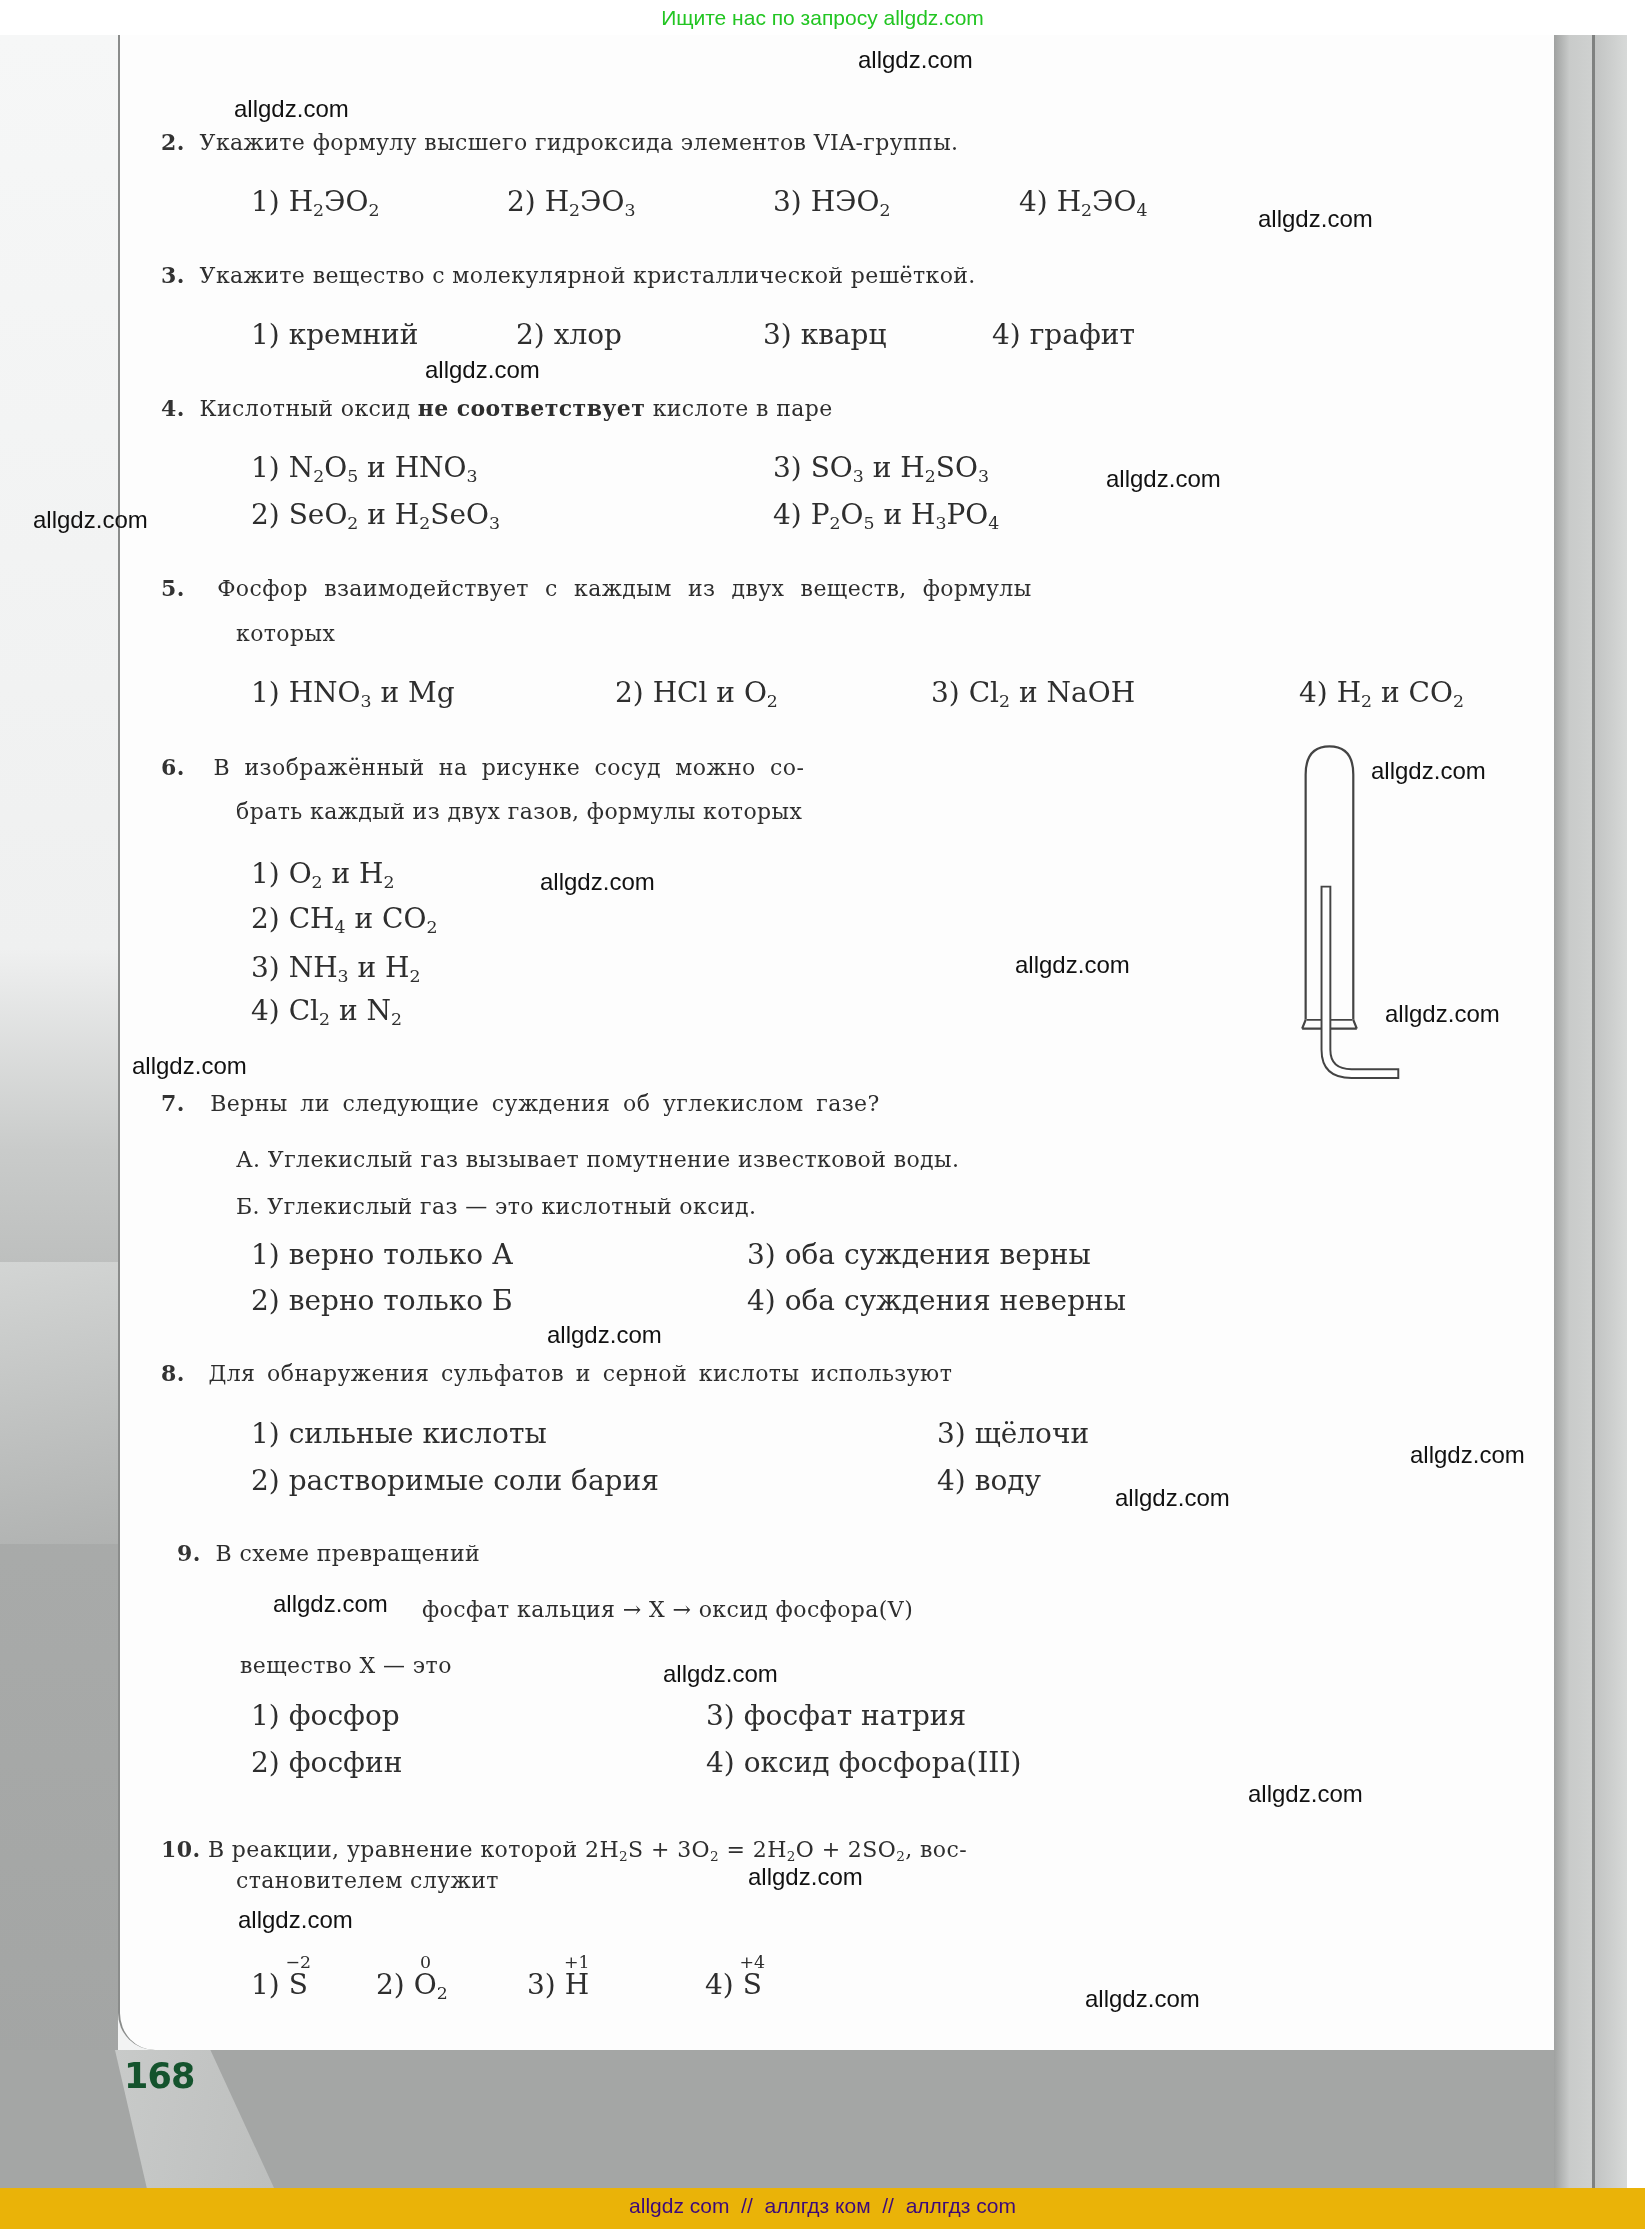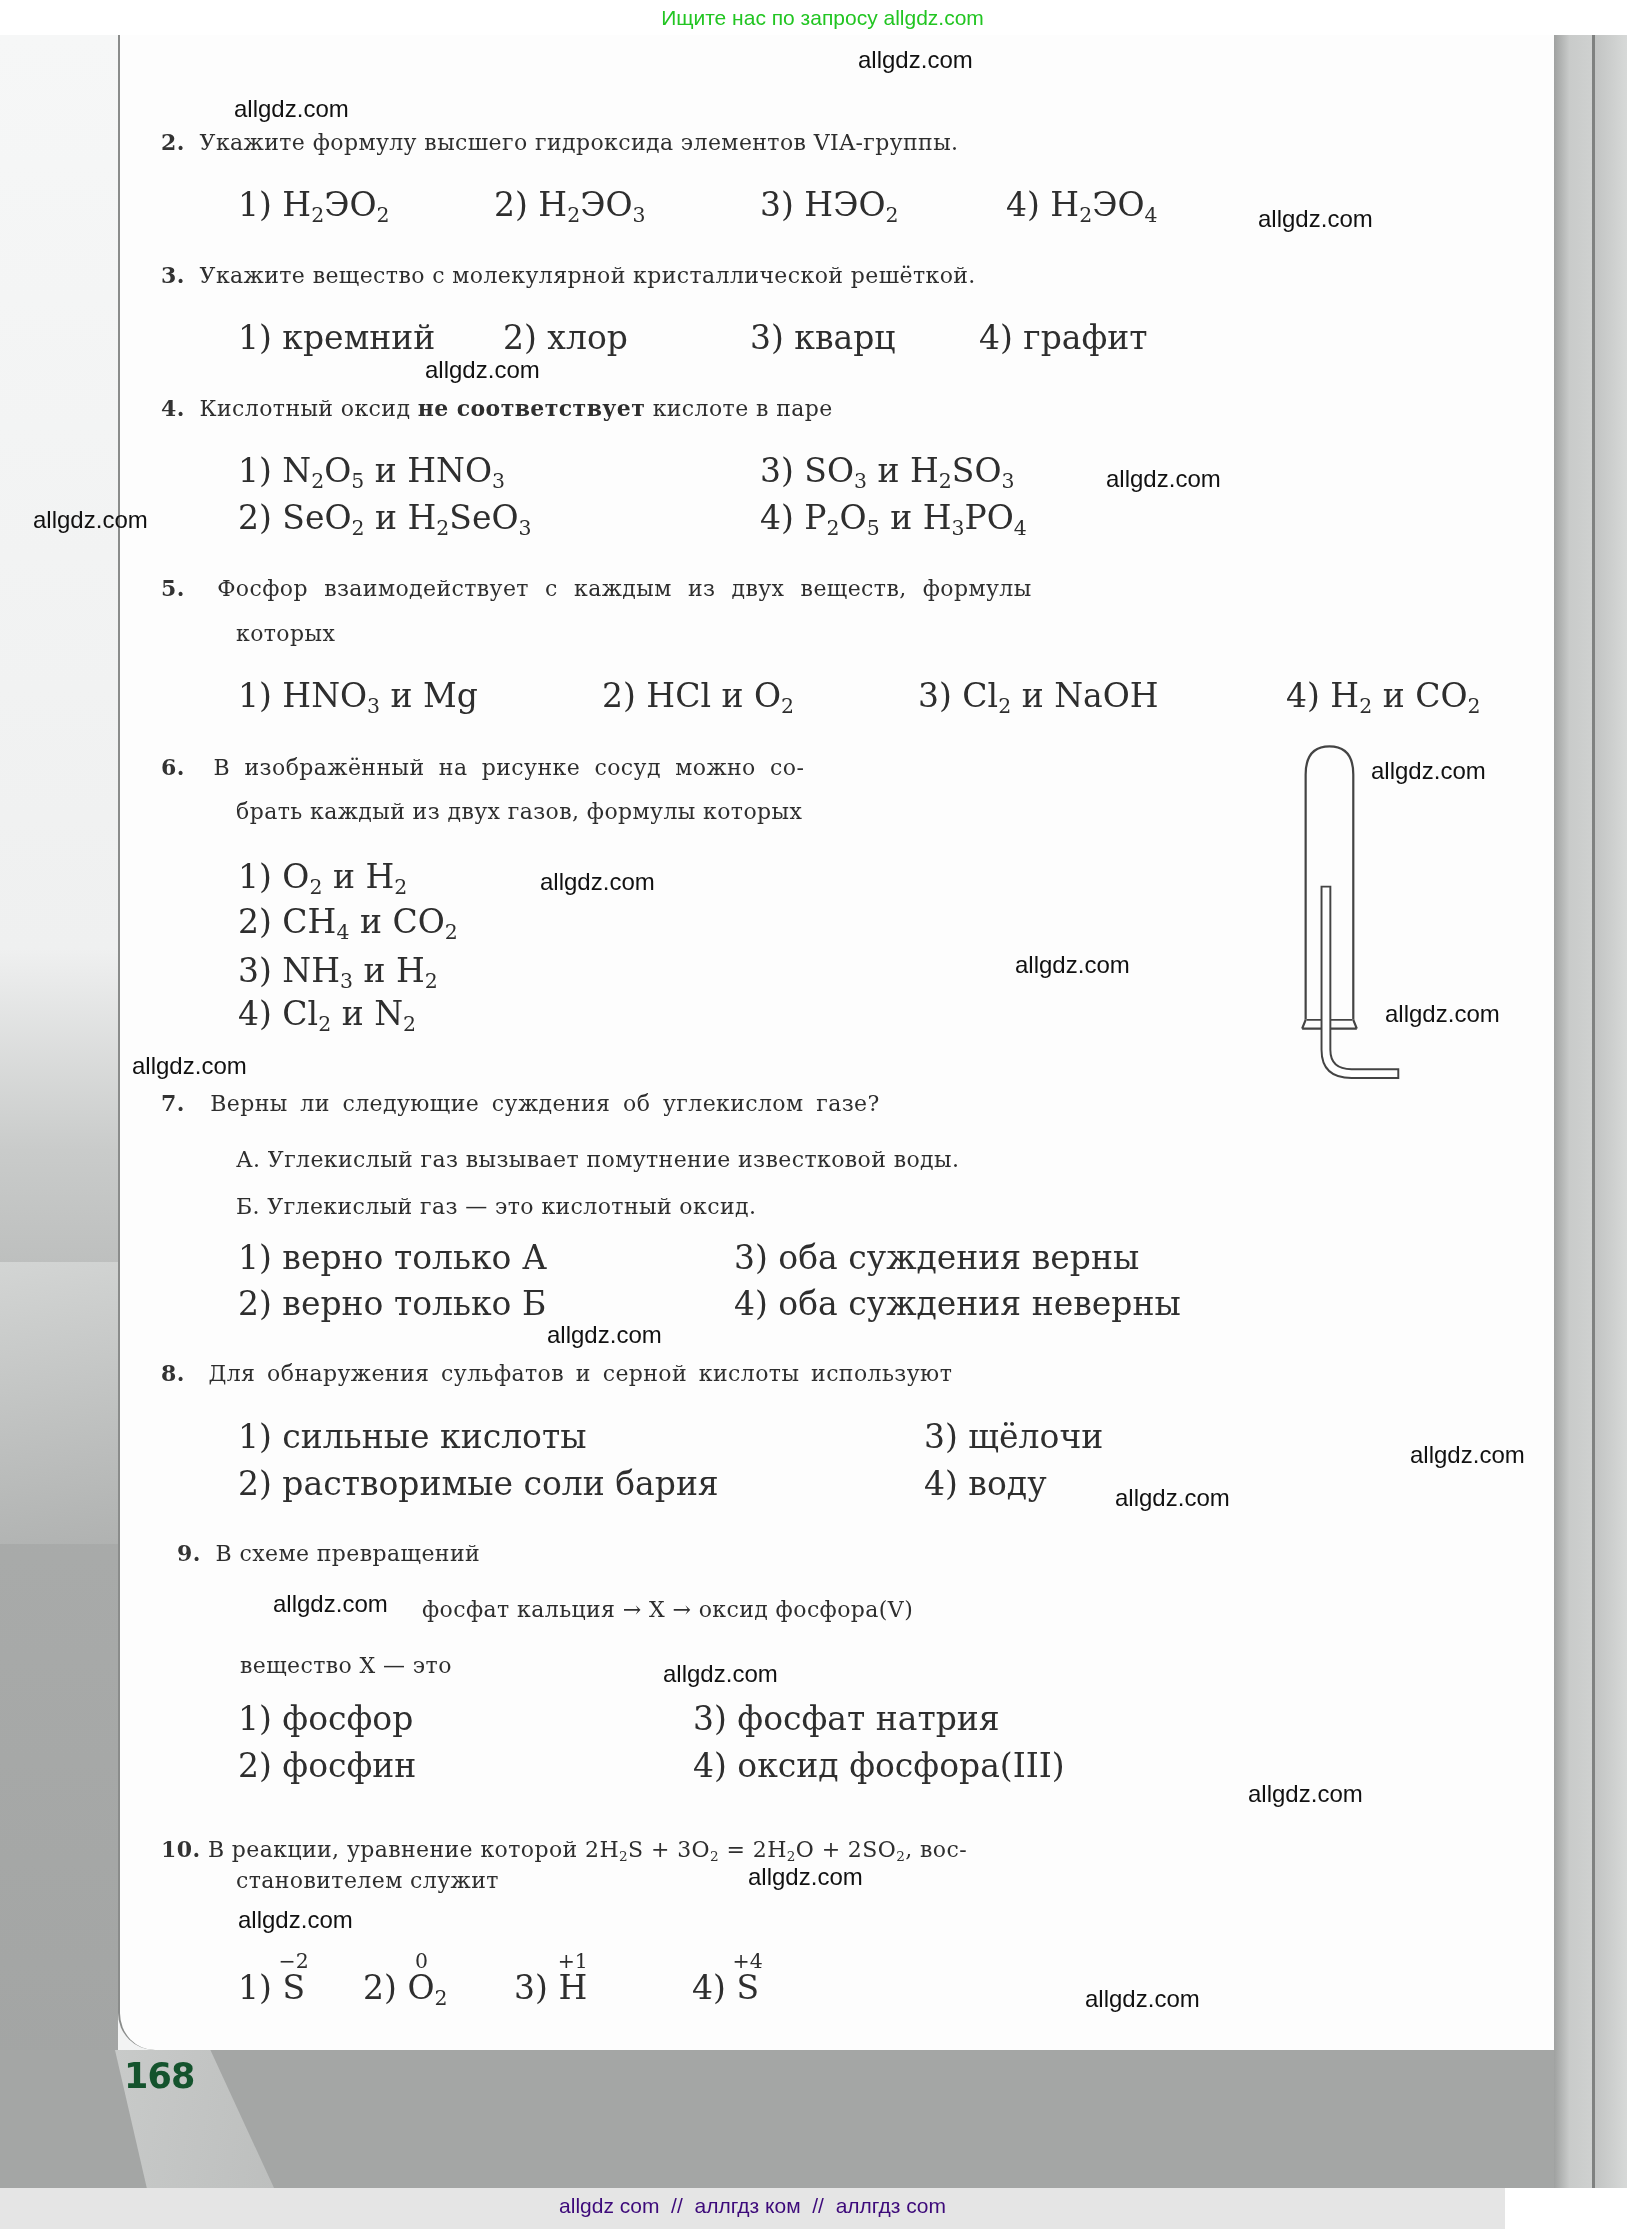--- a/index.html
+++ b/index.html
@@ -20,26 +20,26 @@
   .rband1 { left:1554px; top:35px; width:39px; height:2153px; background:linear-gradient(90deg,#9fa1a0,#c9cbca 40%,#cfd1d0); }
   .rline { left:1592px; top:35px; width:2.6px; height:2153px; background:#7f8180; }
   .rband2 { left:1595px; top:35px; width:32px; height:2153px; background:linear-gradient(90deg,#c2c4c3,#d7d9d8); }
   .rwhite { left:1627px; top:35px; width:18.5px; height:2153px; background:#ffffff; }
   .bottomgray { left:0; top:2050px; width:1627px; height:138px; background:#a4a6a5; }
   .bottomwedge { left:115px; top:2050px; width:159px; height:138px;
                  background:linear-gradient(100deg,#c8cac9 0%,#bdbfbe 100%);
                  clip-path:polygon(0 0,60% 0,100% 100%,20% 100%); }
   .pagenum { left:124px; top:2056px; font-family:"DejaVu Sans","Liberation Sans",sans-serif; font-weight:bold;
              font-size:35px; color:#14532d; letter-spacing:-0.9px; }
-  .footer { left:0; top:2188px; width:1505px; height:41px; background:#e5e5e5; text-align:center;
+  .footer { left:0; top:2188px; width:1645px; height:41px; background:#eab308; text-align:center;
             font-family:"Liberation Sans","DejaVu Sans",sans-serif; font-size:21px; line-height:35px; color:#3d0a7a; }
   
   .q { font-size:22px; color:#2e2e2e; white-space:nowrap; letter-spacing:0.4px; }
   .num { font-weight:bold; color:#333; }
-  .opt { font-size:33px; color:#2e2e2e; white-space:nowrap; }
+  .opt { font-size:28px; color:#2e2e2e; white-space:nowrap;margin-left:13px; }
   sub { font-size:0.62em; vertical-align:-0.28em; line-height:0; }
   .bold { font-weight:bold; }
   .wm { font-family:"Liberation Sans","DejaVu Sans",sans-serif; font-size:24px; color:#111; white-space:nowrap; }
   .ox { display:inline-block; position:relative; }
   .ox .sup { position:absolute; top:-0.95em; left:50%; transform:translateX(-50%); font-size:0.62em; }
 </style>
 </head>
 <body>
 
 <div class="abs banner"><span>Ищите нас по запросу allgdz.com</span></div>

